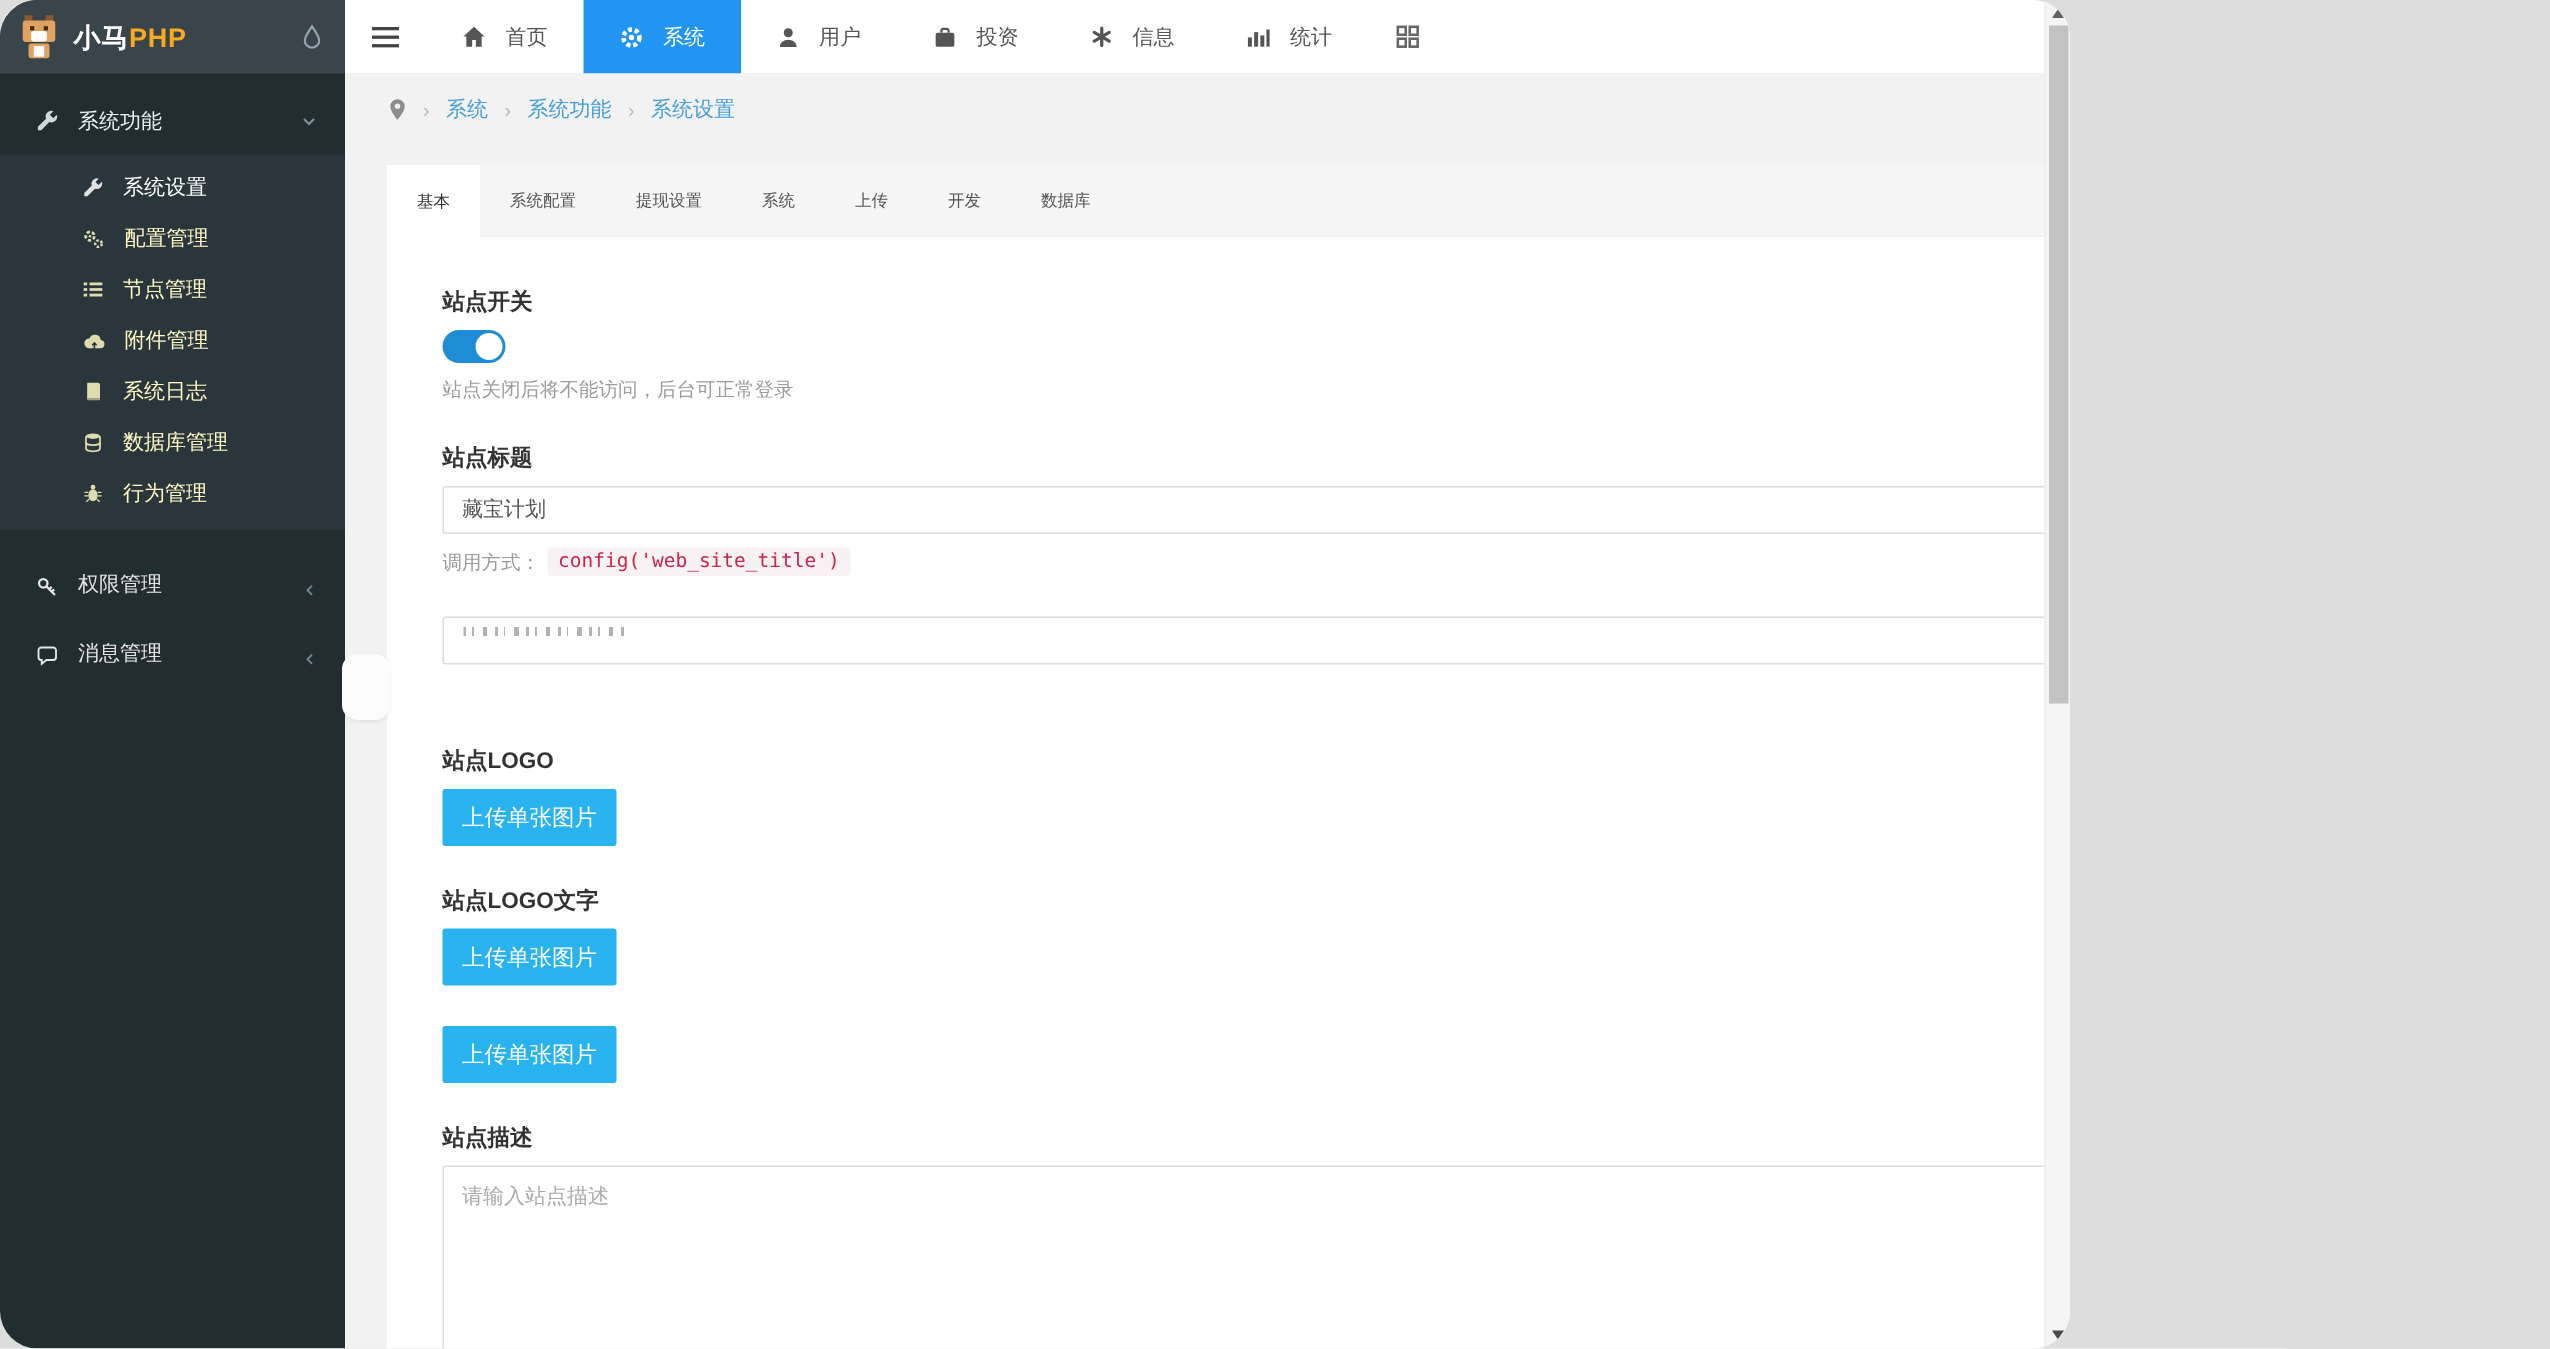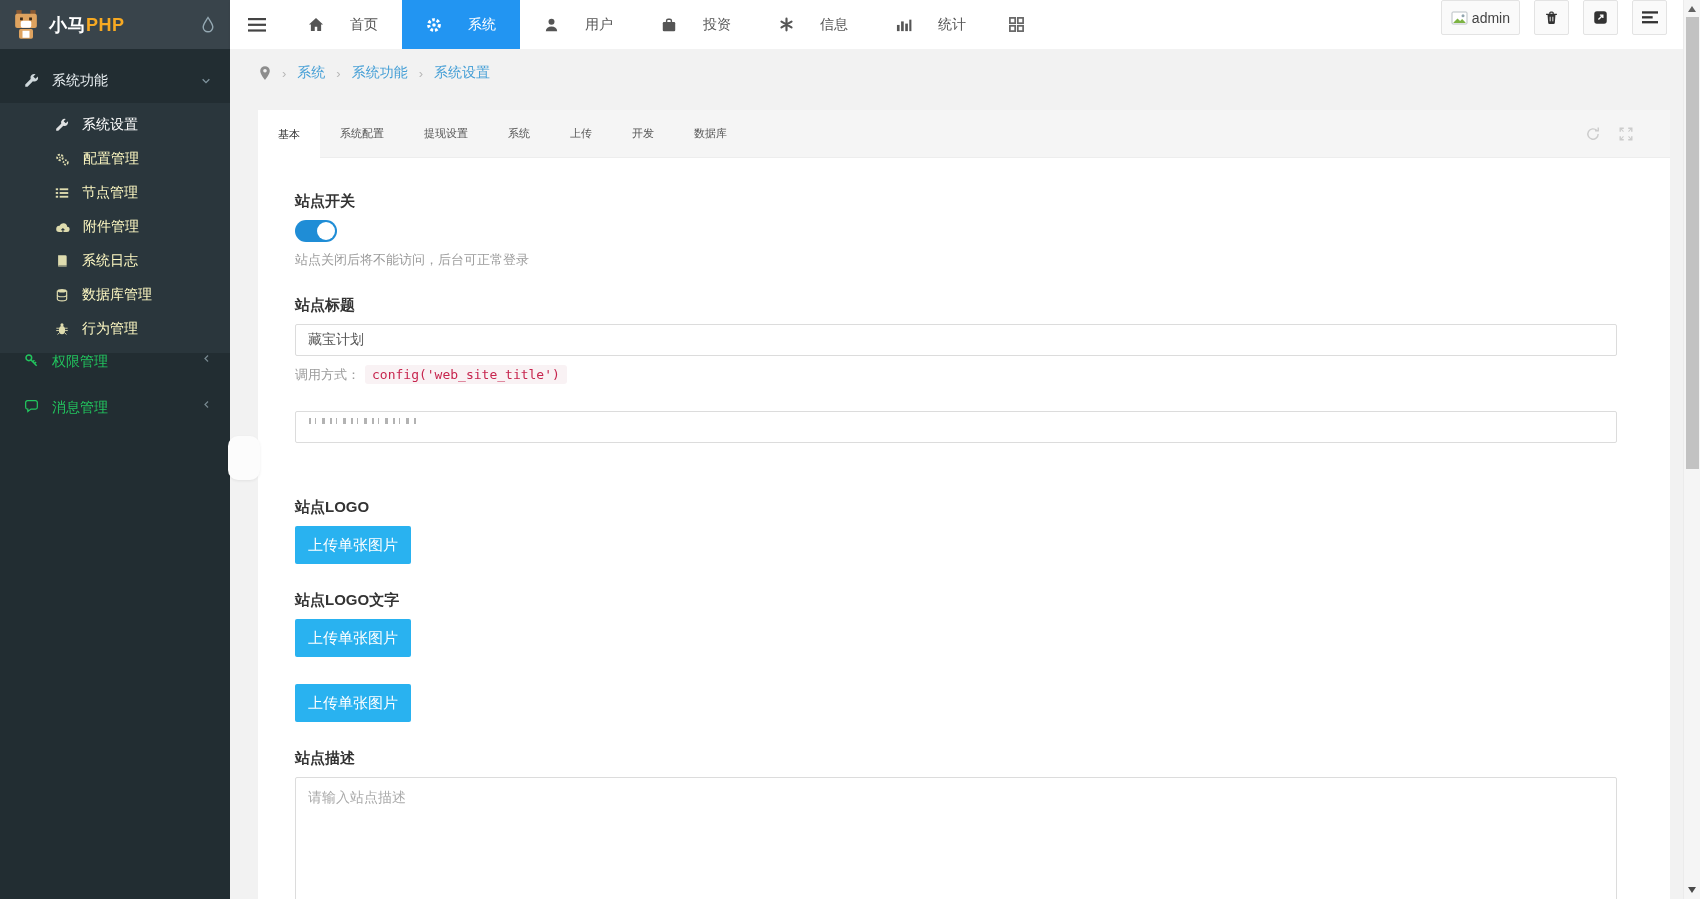--- a/index.html
+++ b/index.html
@@ -1,45 +1,45 @@
 <!DOCTYPE html>
 <html><head>
 <meta charset="utf-8">
 <style>
   * { box-sizing: border-box; }
   body { margin: 0; background: #ddd; }
   .screen {
-    position: relative; width: 1700px; height: 899px; overflow: hidden;
+    position: relative; width: 1380px; height: 899px; overflow: hidden;
     background: #f2f2f2; font-family: "Liberation Sans", "DejaVu Sans", sans-serif;
-    font-size: 14px; color: #333;
+    font-size: 14px; color: #333; border-radius: 25px;
   }
   svg { display: block; }
 
   
   .sidebar { position: absolute; left: 0; top: 0; width: 230px; height: 899px; background: #222d32; }
   .logo-bar { height: 49px; background: #39444b; display: flex; align-items: center; padding: 0 14px 0 12px; gap: 9px; }
   .logo-title { flex: 1; font-size: 18px; font-weight: bold; color: #fff; letter-spacing: .5px; }
   .logo-title .en { color: #f7a922; }
   .drop-icon { color: #95a9b3; }
   .menu { padding-top: 9px; }
   .group-header { height: 45px; display: flex; align-items: center; padding: 0 18px 0 24px; gap: 13px; color: #e9eff2; cursor: pointer; }
   .group-header .g-icon { color: #cfd8dc; }
   .group-header .chev { margin-left: auto; color: #7f939d; }
   .submenu { background: #2a363c; padding: 5px 0 7px; }
   .submenu-item { height: 34px; display: flex; align-items: center; padding-left: 55px; gap: 13px; color: #fef9c3; cursor: pointer; font-size: 14px; }
   .submenu-item.active { color: #ffffff; }
   .submenu-item .s-icon { opacity: .85; }
-  .side-section { height: 46px; display: flex; align-items: flex-start; padding: 0 18px 0 24px; gap: 13px; color: #22c55e; cursor: pointer; }
+  .side-section { height: 46px; display: flex; align-items: flex-end; padding: 0 18px 0 24px; gap: 13px; color: #e5e5e5; cursor: pointer; }
   .side-section .chev { margin-left: auto; color: #76878f; }
 
   
   .topnav { position: absolute; left: 230px; top: 0; width: 1453px; height: 49px; background: #fff;
             display: flex; align-items: stretch; box-shadow: 0 1px 2px rgba(0,0,0,.06); }
   .burger { width: 54px; display: flex; align-items: center; justify-content: center; color: #444; cursor: pointer; }
-  .nav-item { display: flex; align-items: center; gap: 26px; padding: 16px 24px; color: #555; cursor: pointer; text-align: right; }
+  .nav-item { display: flex; align-items: center; gap: 13px; padding: 16px 24px; color: #555; cursor: pointer; text-align: right; }
   .nav-item .n-icon { color: #555; }
   .nav-item.active { background: #2295f2; color: #fff; }
   .nav-item.active .n-icon { color: #fff; }
   .nav-grid { display: flex; align-items: center; padding: 0 18px; color: #666; cursor: pointer; }
   .topnav-right { margin-left: auto; display: flex; gap: 14px; padding-right: 16px; }
   .tool-box { height: 35px; min-width: 35px; border: 1px solid #e3e3e3; background: #fafafa; border-radius: 2px;
               display: flex; align-items: center; justify-content: center; color: #333; cursor: pointer; }
   .user-box { padding: 0 9px; gap: 3px; font-size: 14px; color: #444; }
 
   

